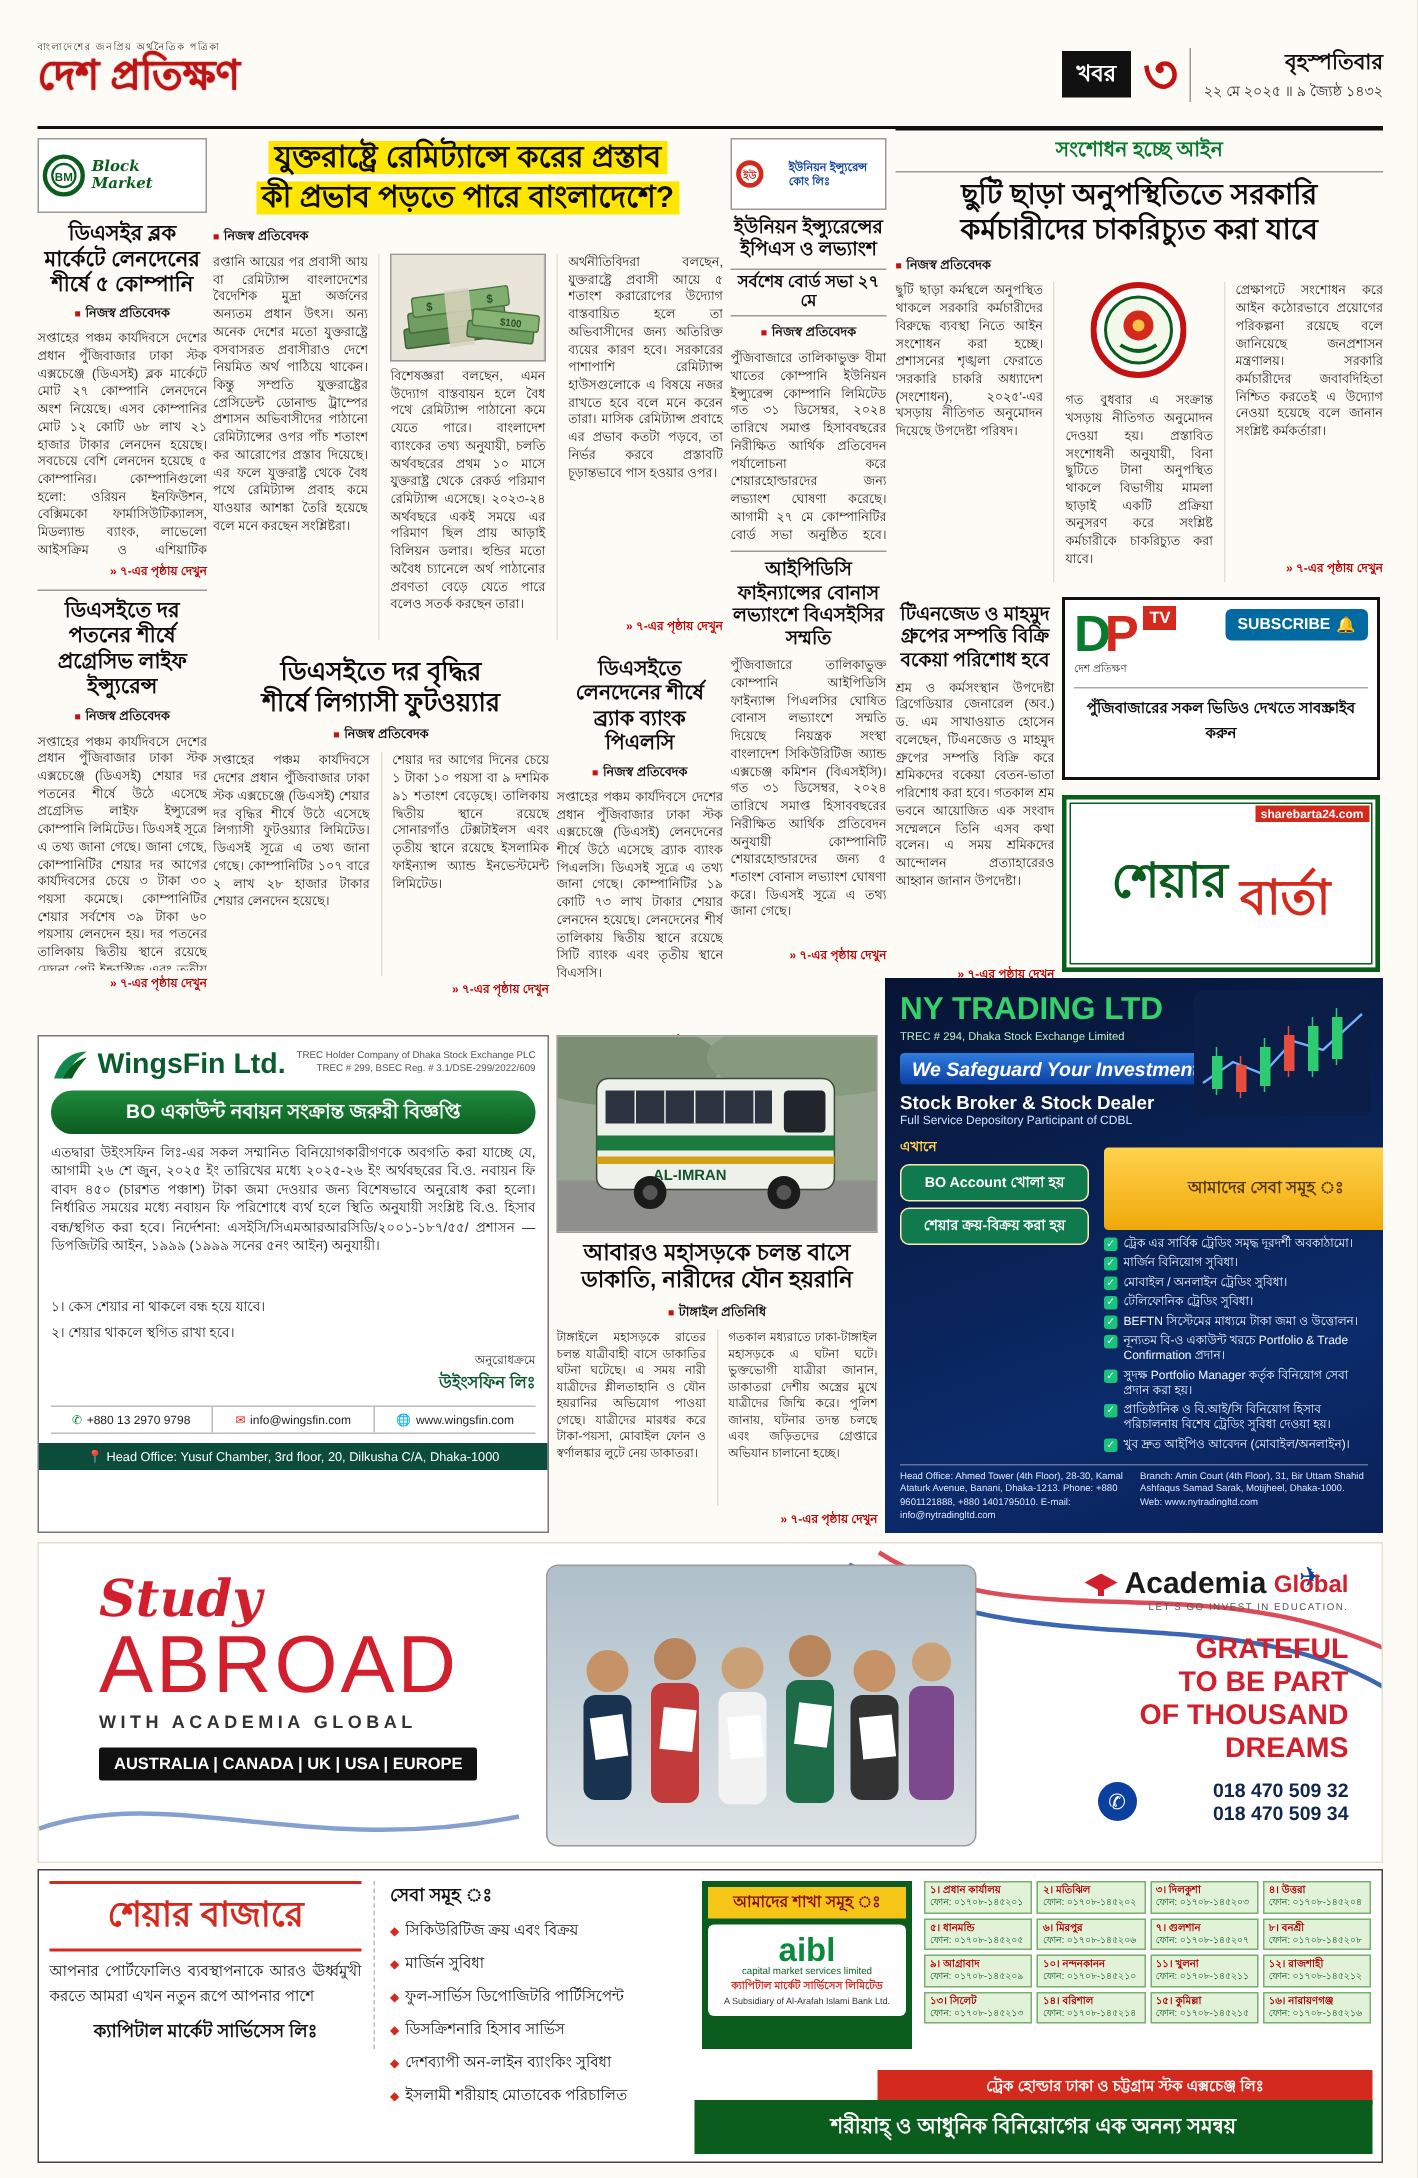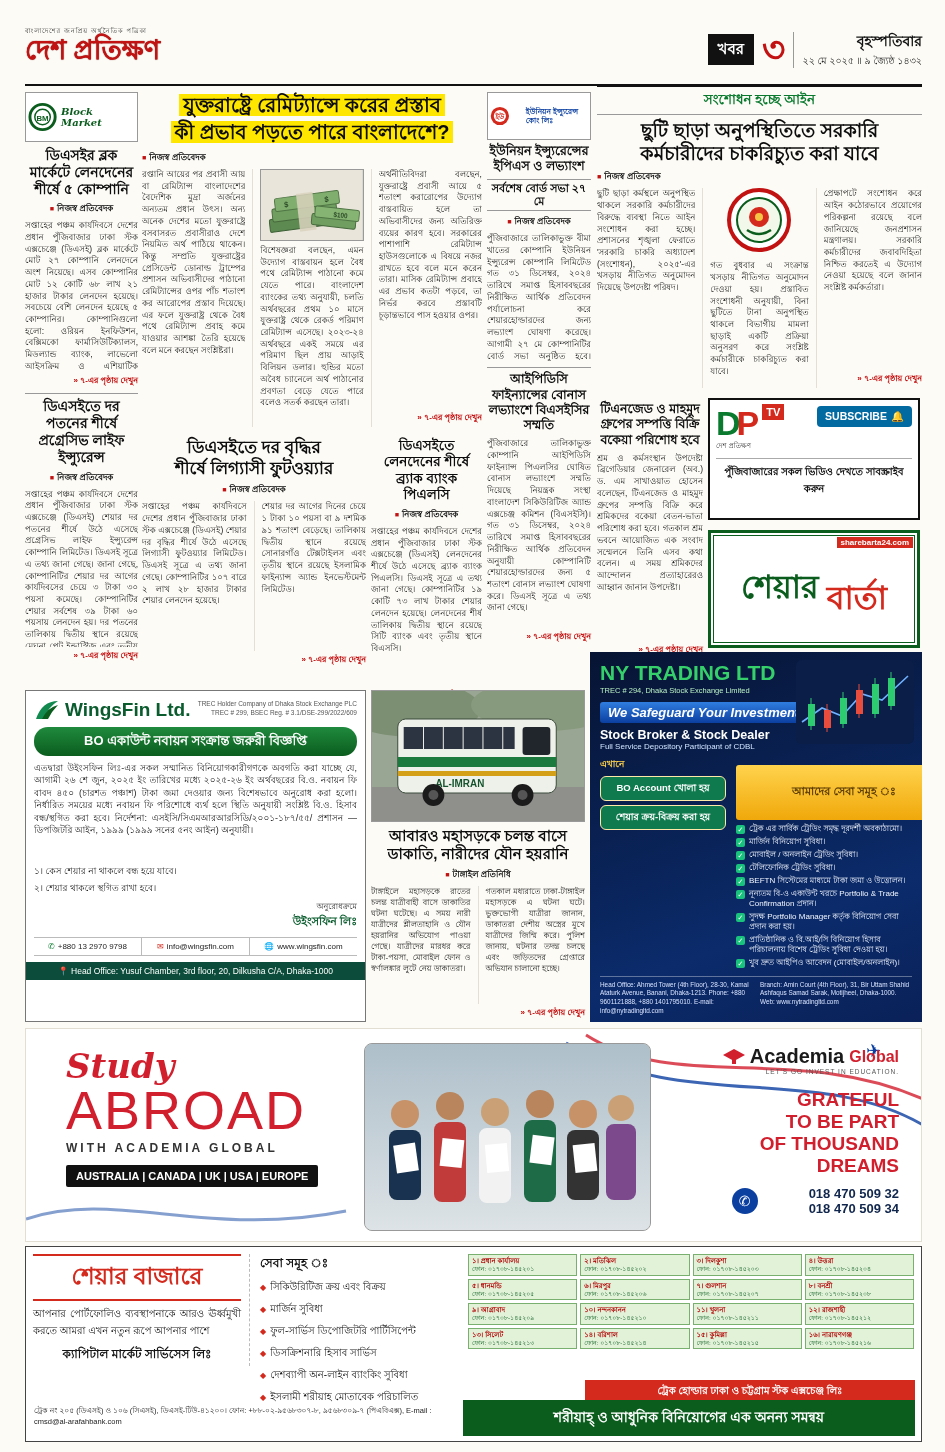--- a/index.html
+++ b/index.html
@@ -476,20 +476,29 @@
         <div style="font-size:12px;font-weight:800;color:#111;">সেবা সমূহ ঃ</div>
         <ul class="aiblsrv">
           <li><span class="dia">◆</span><span>সিকিউরিটিজ ক্রয় এবং বিক্রয়</span></li>
           <li><span class="dia">◆</span><span>মার্জিন সুবিধা</span></li>
           <li><span class="dia">◆</span><span>ফুল-সার্ভিস ডিপোজিটরি পার্টিসিপেন্ট</span></li>
           <li><span class="dia">◆</span><span>ডিসক্রিশনারি হিসাব সার্ভিস</span></li>
           <li><span class="dia">◆</span><span>দেশব্যাপী অন-লাইন ব্যাংকিং সুবিধা</span></li>
           <li><span class="dia">◆</span><span>ইসলামী শরীয়াহ মোতাবেক পরিচালিত</span></li>
         </ul>
       </div>
+      <div style="width:140px;background:#0b5d1e;padding:4px;box-sizing:border-box;">
+        <div class="c" style="background:#f5c518;color:#8a1010;font-size:10.5px;font-weight:800;padding:2px 0;">আমাদের শাখা সমূহ ঃ</div>
+        <div class="c" style="background:#fff;border-radius:4px;margin-top:4px;padding:6px 3px;">
+          <div style="font-size:22px;font-weight:800;color:#0b8a3a;line-height:1;">aibl</div>
+          <div style="font-size:6.5px;color:#0b5d1e;">capital market services limited</div>
+          <div style="font-size:7px;color:#d42a1e;font-weight:bold;">ক্যাপিটাল মার্কেট সার্ভিসেস লিমিটেড</div>
+          <div style="font-size:6px;color:#333;margin-top:2px;">A Subsidiary of Al-Arafah Islami Bank Ltd.</div>
+        </div>
+      </div>
       <div style="flex:1;min-width:0;">
         <div class="brgrid">
           <div class="brcell">
               <div class="brname">১। প্রধান কার্যালয়</div>
               <div class="brphone">ফোন: ০১৭০৮-১৪৫২০১</div>
             </div>
           <div class="brcell">
               <div class="brname">২। মতিঝিল</div>
               <div class="brphone">ফোন: ০১৭০৮-১৪৫২০২</div>
             </div>
@@ -545,18 +554,17 @@
               <div class="brname">১৫। কুমিল্লা</div>
               <div class="brphone">ফোন: ০১৭০৮-১৪৫২১৫</div>
             </div>
           <div class="brcell">
               <div class="brname">১৬। নারায়ণগঞ্জ</div>
               <div class="brphone">ফোন: ০১৭০৮-১৪৫২১৬</div>
             </div>
         </div>
       </div>
     </div>
-    <div class="a" style="left:8px;bottom:14px;width:420px;font-size:7.5px;color:#222;line-height:1.5;">ট্রেক নং ২০৫ (ডিএসই) ও ১০৬ (সিএসই), ডিএসই-টিউ-৪১২০০। ফোন: +৮৮-০২-৯৫৬৮৩০৭-৮, ৯৫৬৮৩০৯-৭ (পিএবিএক্স), E-mail : cmsd@al-arafahbank.com</div>
     <div class="a redbar" style="right:6px;bottom:38px;width:330px;">ট্রেক হোল্ডার ঢাকা ও চট্টগ্রাম স্টক এক্সচেঞ্জ লিঃ</div>
     <div class="a greenbar" style="right:6px;bottom:5px;width:452px;">শরীয়াহ্ ও আধুনিক বিনিয়োগের এক অনন্য সমন্বয়</div>
   </div>
 
 </div>
 
 </body></html>

